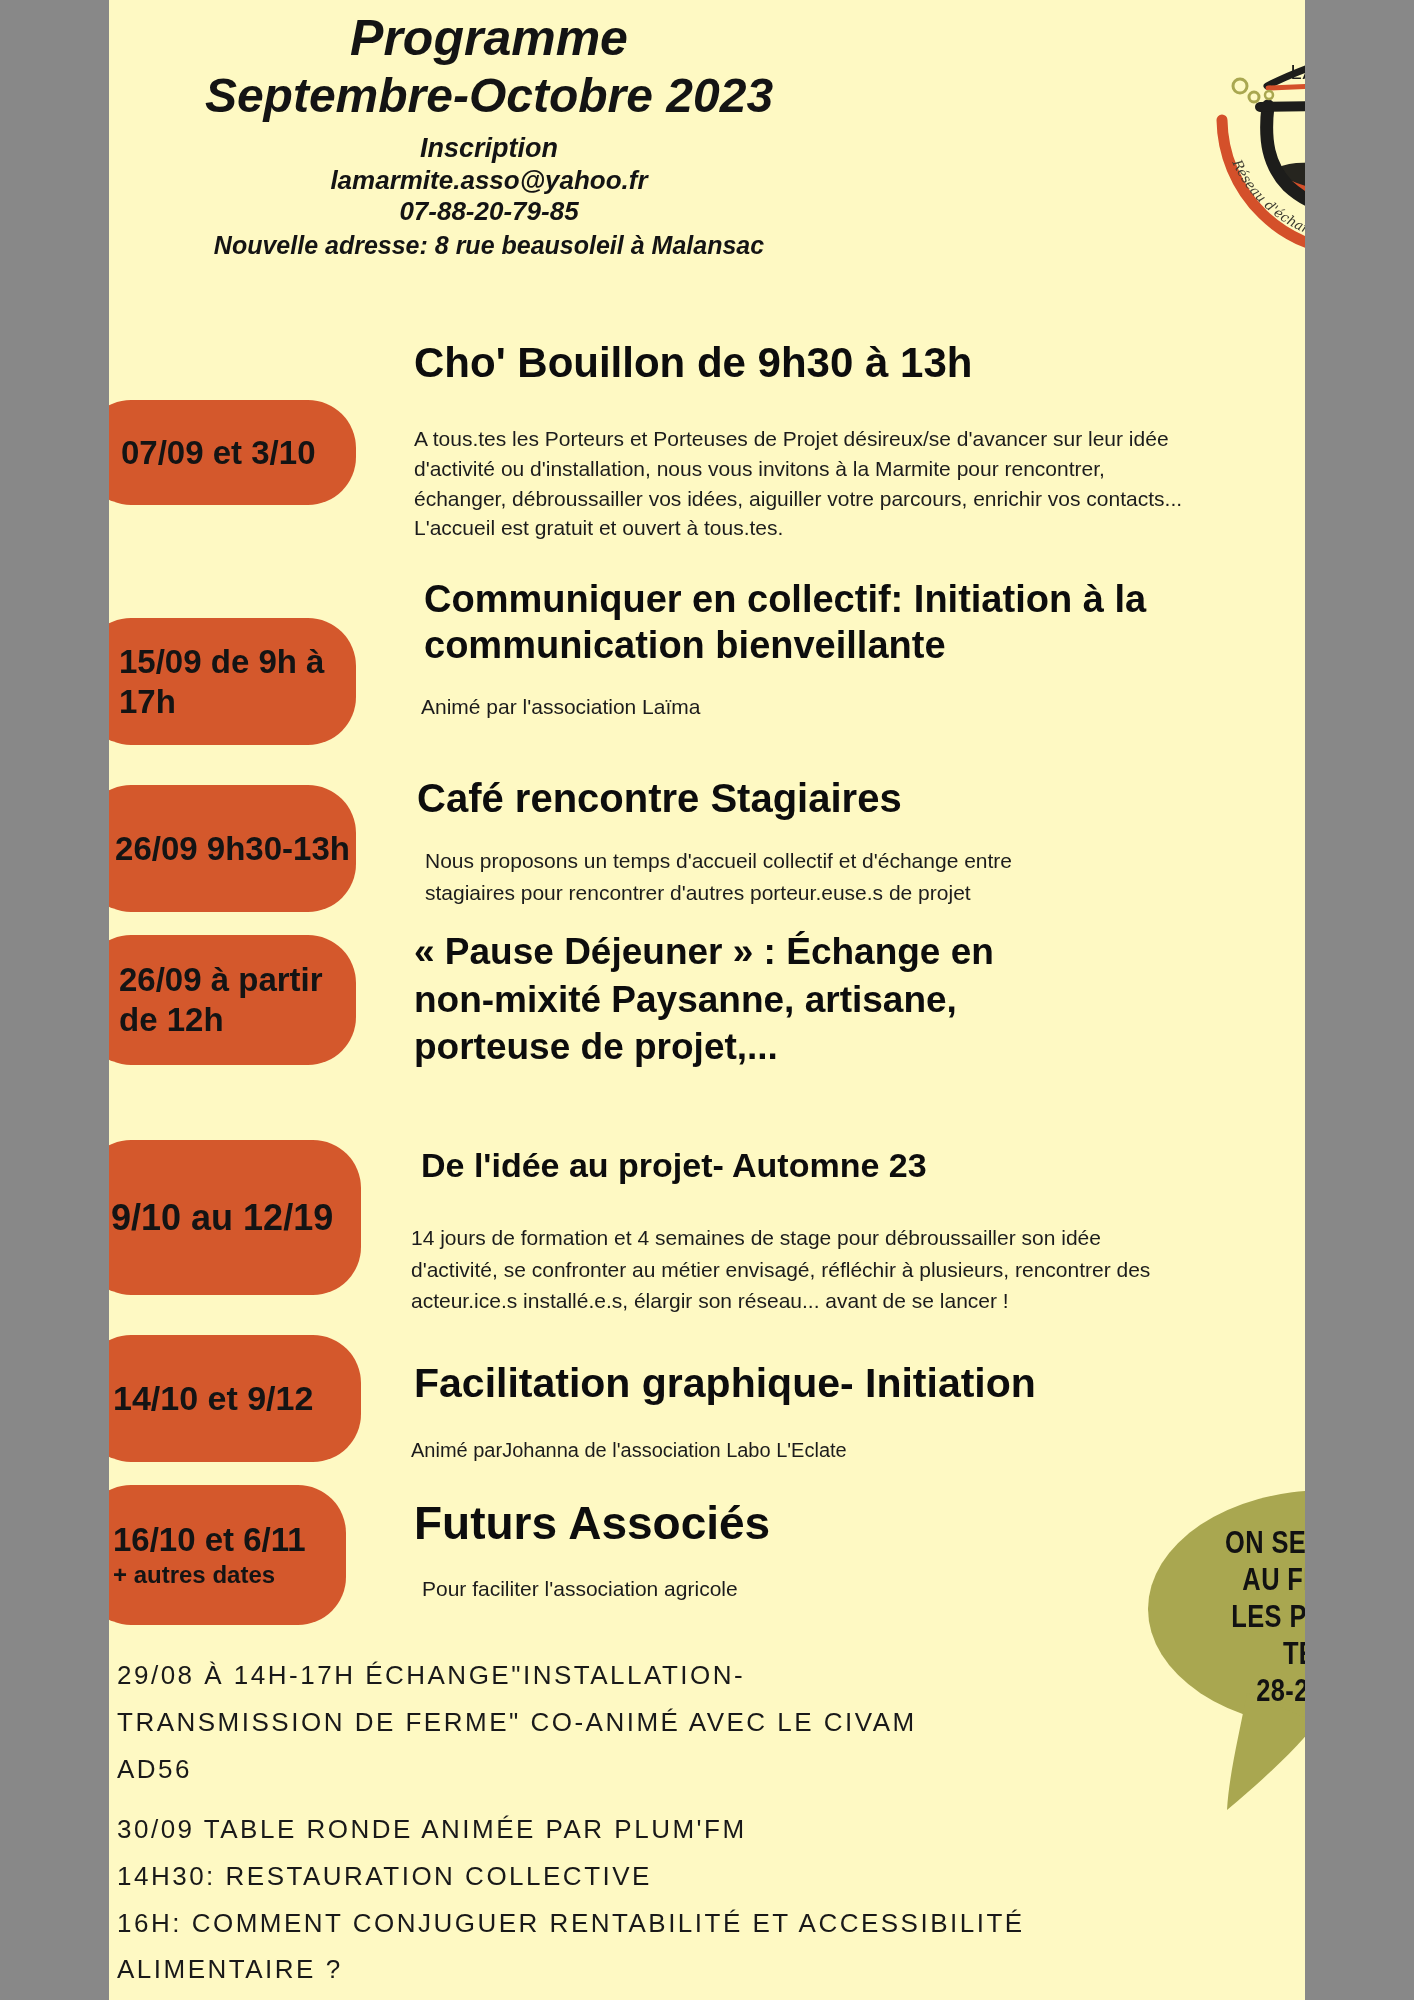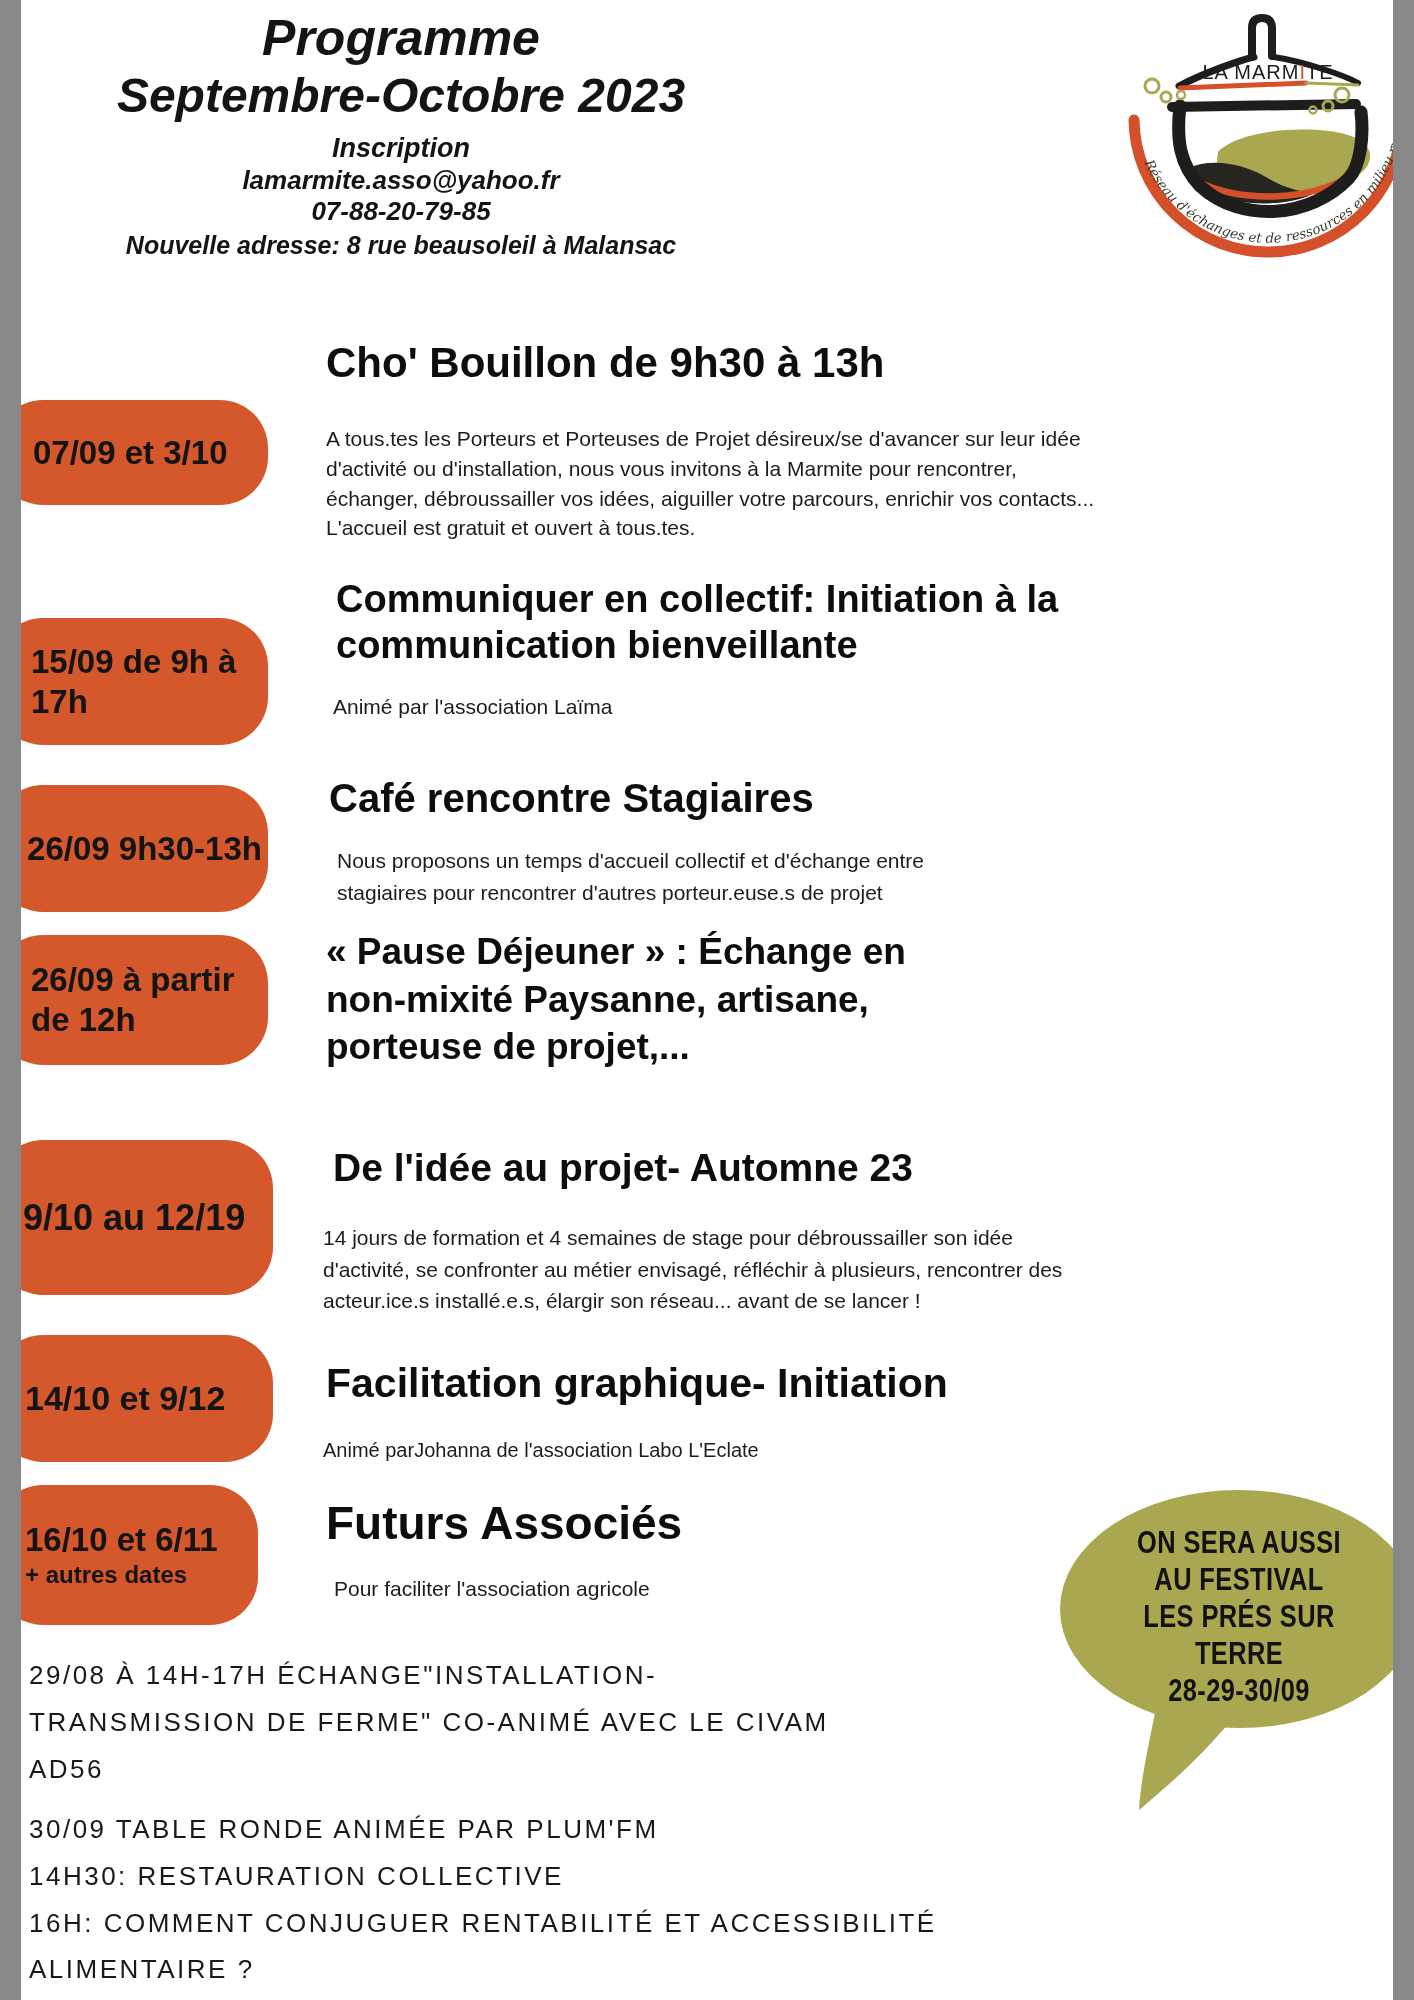--- a/index.html
+++ b/index.html
@@ -4,22 +4,22 @@
 <style>
   :root{
     --orange:#d4582c;
     --olive:#a9a750;
     --ink:#141414;
   }
   *{margin:0;padding:0;box-sizing:border-box;}
   body{background:#888;font-family:"Liberation Sans",sans-serif;}
   .page{
     position:relative;
-    width:1372px;height:2000px;
-    background:#ffffff;
+    width:1196px;height:2000px;
+    background:#fef9c3;
     margin:0 auto;
     overflow:hidden;
     color:var(--ink);
   }
   
   .header{
     position:absolute;left:20px;top:10px;width:720px;
     text-align:center;font-style:italic;
   }
   .title-1{font-size:50px;font-weight:bold;line-height:1.15;}
@@ -44,21 +44,21 @@
   .b3{top:785px;height:127px;text-align:center;padding-left:26px;}
   .b4{top:935px;height:130px;padding-left:36px;}
   .b5{top:1140px;height:155px;font-size:36px;padding-left:28px;width:278px;}
   .b6{top:1335px;height:127px;font-size:34px;padding-left:30px;width:278px;}
   .b7{top:1485px;height:140px;padding-left:30px;width:263px;}
   .ev-title{position:absolute;font-weight:bold;color:#0d0d0d;}
   .t1{left:305px;top:338px;font-size:42px;line-height:1.2;width:800px;}
   .t2{left:315px;top:576px;font-size:38px;line-height:1.22;width:725px;}
   .t3{left:308px;top:776px;font-size:40px;width:760px;}
   .t4{left:305px;top:928px;font-size:37px;line-height:1.29;width:650px;}
-  .t5{left:312px;top:1146px;font-size:39px;width:800px;}
+  .t5{left:312px;top:1146px;font-size:34px;width:800px;}
   .t6{left:305px;top:1360px;font-size:41px;width:820px;}
   .t7{left:305px;top:1496px;font-size:46px;width:500px;}
   .ev-desc{position:absolute;font-size:21px;line-height:1.45;color:#1c1c1c;}
   .d1{left:305px;top:424px;width:780px;line-height:1.42;}
   .d2{left:312px;top:692px;}
   .d3{left:316px;top:845px;width:668px;line-height:1.52;}
   .d5{left:302px;top:1222px;width:778px;line-height:1.5;}
   .d6{left:302px;top:1436px;font-size:20px;}
   .d7{left:313px;top:1574px;}
   

